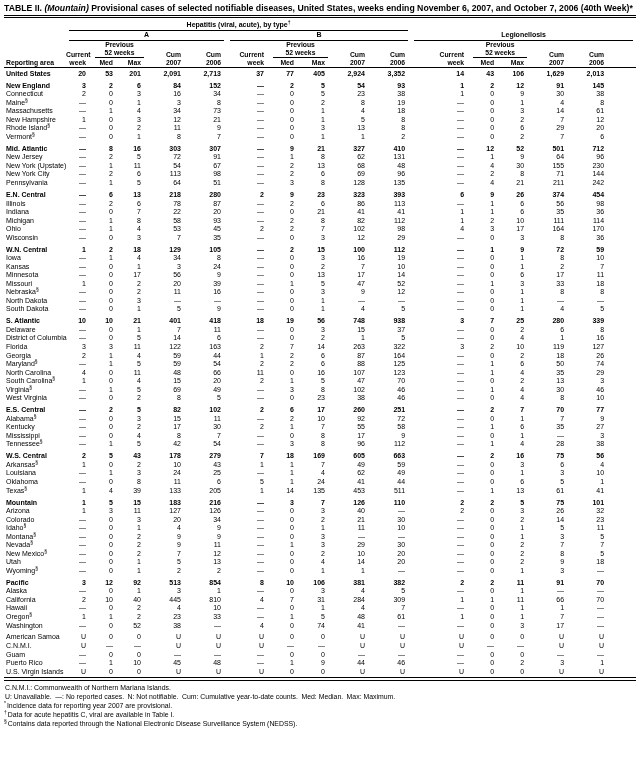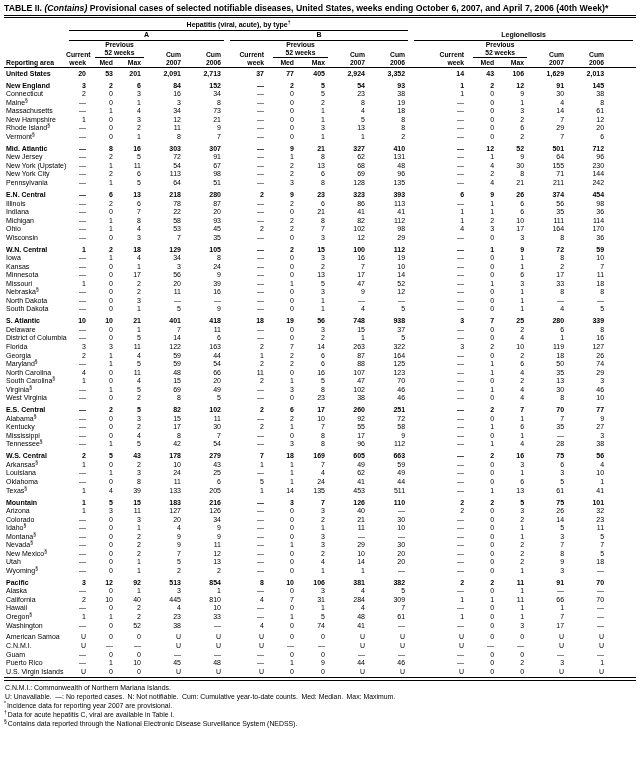--- a/index.html
+++ b/index.html
@@ -32,21 +32,21 @@
   sup{font-size:5px;line-height:0;vertical-align:super;}
   .footnotes{margin-top:2px;width:632px;}
   .fn{font-size:6.9px;line-height:9.2px;white-space:pre-wrap;}
   .fn sup{margin-right:1px;}
 </style>
 </head>
 <body>
 
 <div class="page">
 
-  <div class="title"><span>TABLE II.</span> <span class="cont">(Contains)</span> <span>Provisional cases of selected notifiable diseases, United States, weeks ending October 6, 2007, and April 7, 2006 (40th Week)*</span></div>
+  <div class="title"><span>TABLE II.</span> <span class="cont">(Mountain)</span> <span>Provisional cases of selected notifiable diseases, United States, weeks ending November 6, 2007, and October 7, 2006 (40th Week)*</span></div>
 
   <div class="dbl-rule"></div>
 
   <table>
     <colgroup>
       <col style="width:62px">
         <col style="width:26px">
         <col style="width:27px">
         <col style="width:28px">
         <col style="width:40px">

